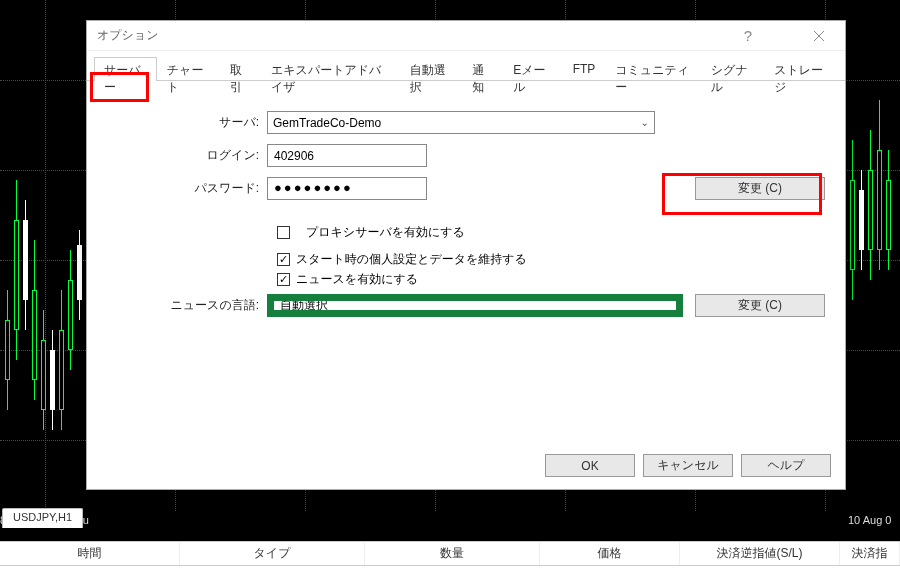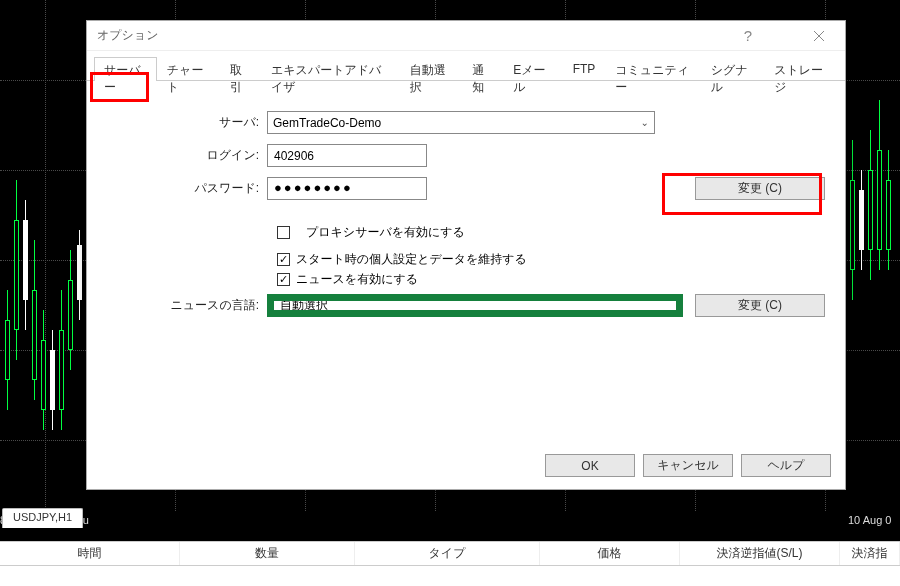--- a/index.html
+++ b/index.html
@@ -132,22 +132,22 @@
       </div>
   </div>
   <div class="x-label" style="left:0">8 Jul 09:00</div>
   <div class="x-label" style="left:62px">29 Ju</div>
   <div class="x-label" style="left:848px">10 Aug 0</div>
 
   <div class="chart-tab">USDJPY,H1</div>
 
   <div class="table-header">
     <div class="th" style="width:180px">時間</div>
+    <div class="th" style="width:185px">タイプ</div>
     <div class="th" style="width:175px">数量</div>
-    <div class="th" style="width:185px">タイプ</div>
     <div class="th" style="width:140px">価格</div>
     <div class="th" style="width:160px">決済逆指値(S/L)</div>
     <div class="th" style="flex:1">決済指</div>
   </div>
   <div class="blank-bottom"></div>
 </div>
 
 <div class="dialog">
   <div class="titlebar">
     <div class="title">オプション</div>

